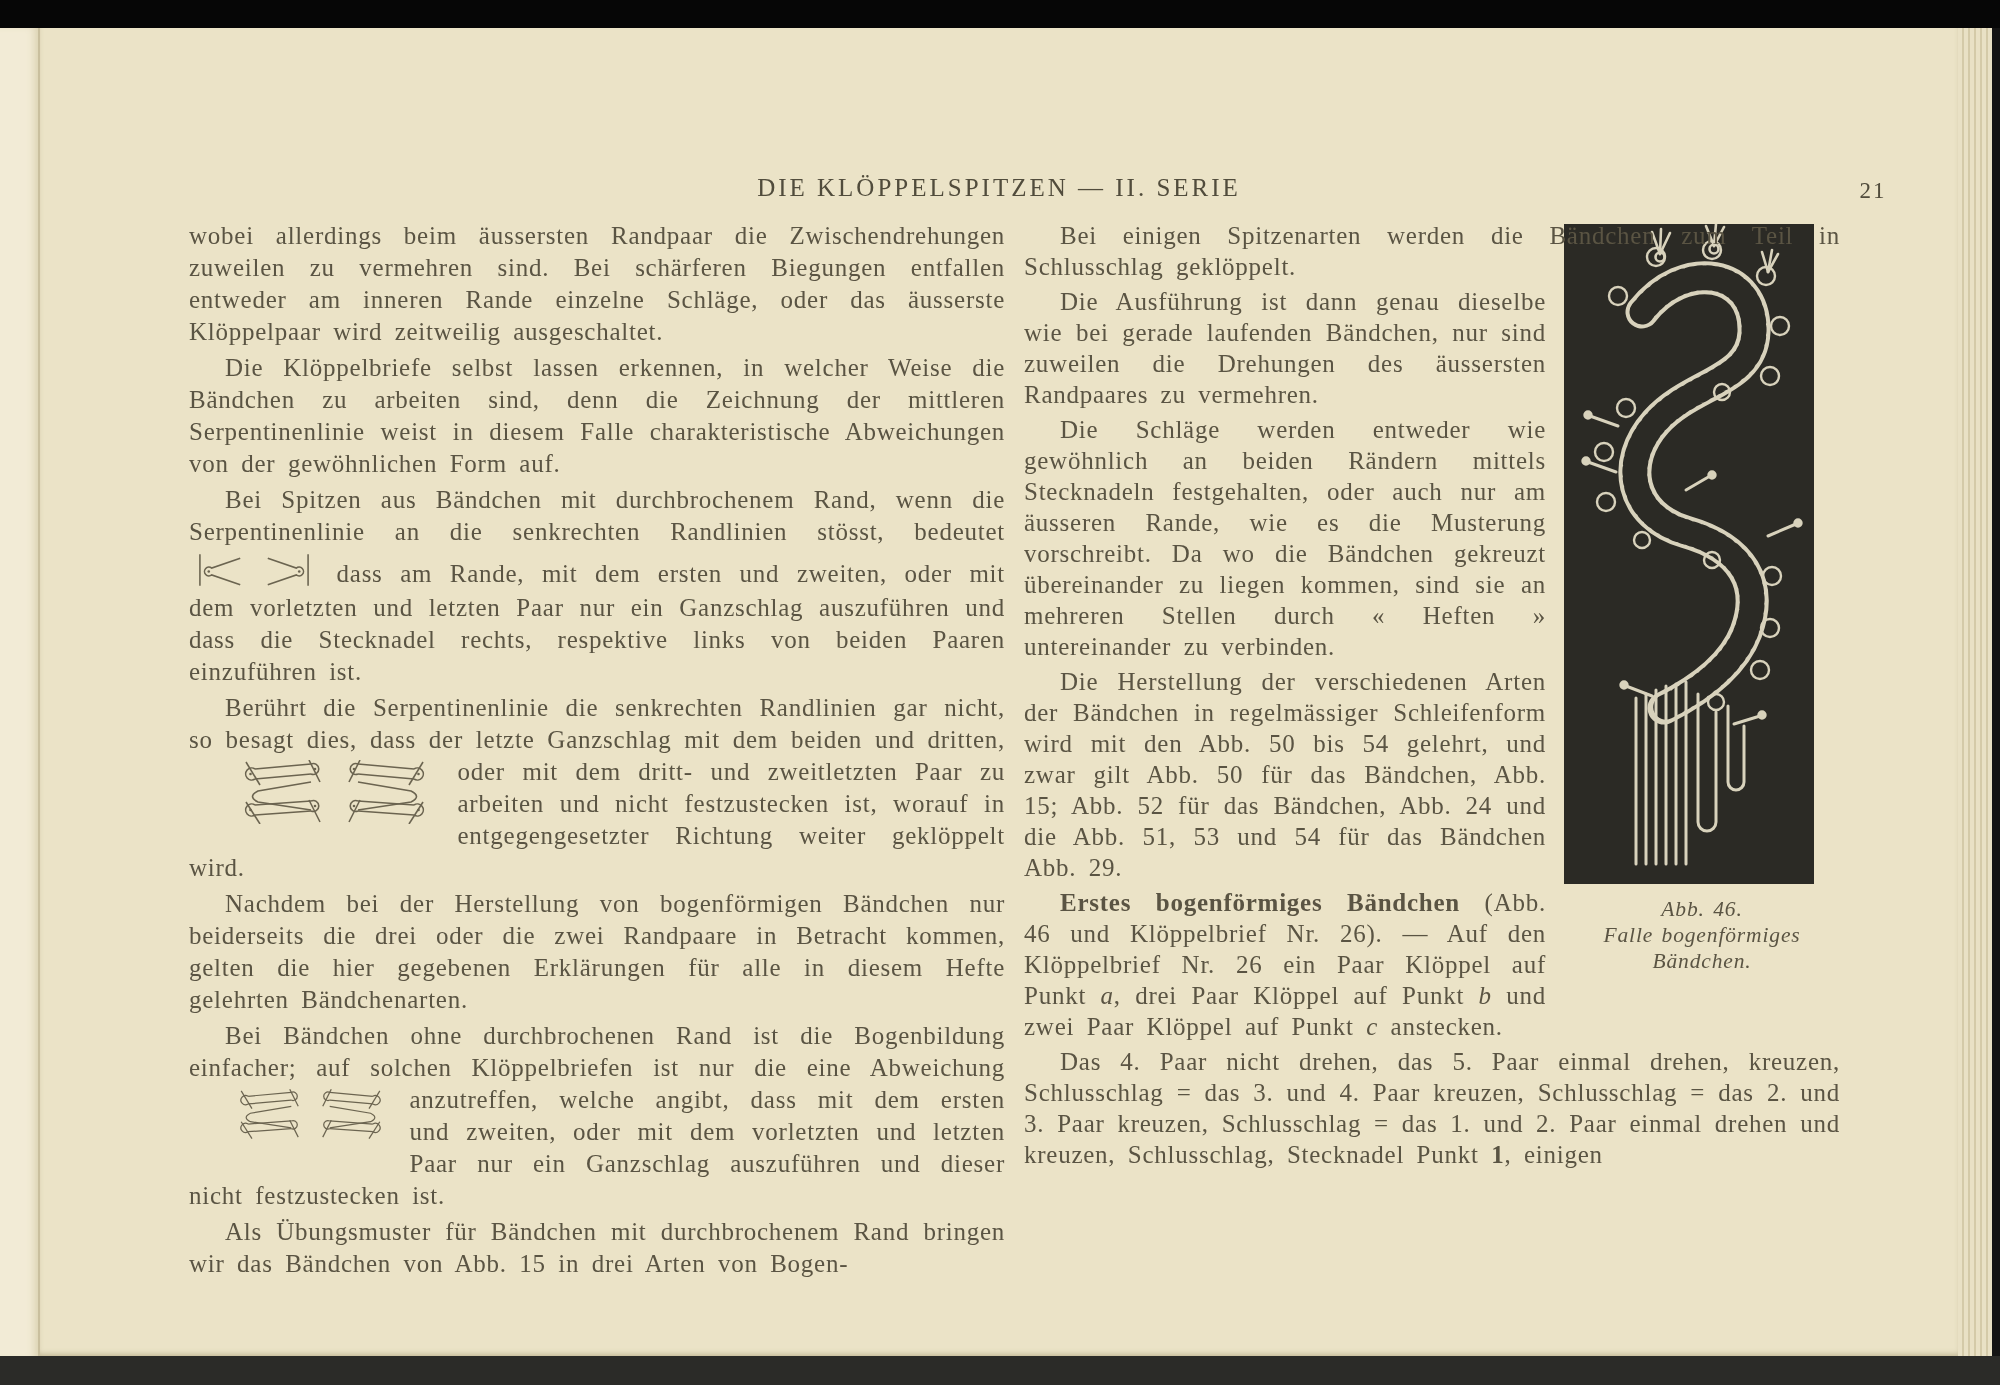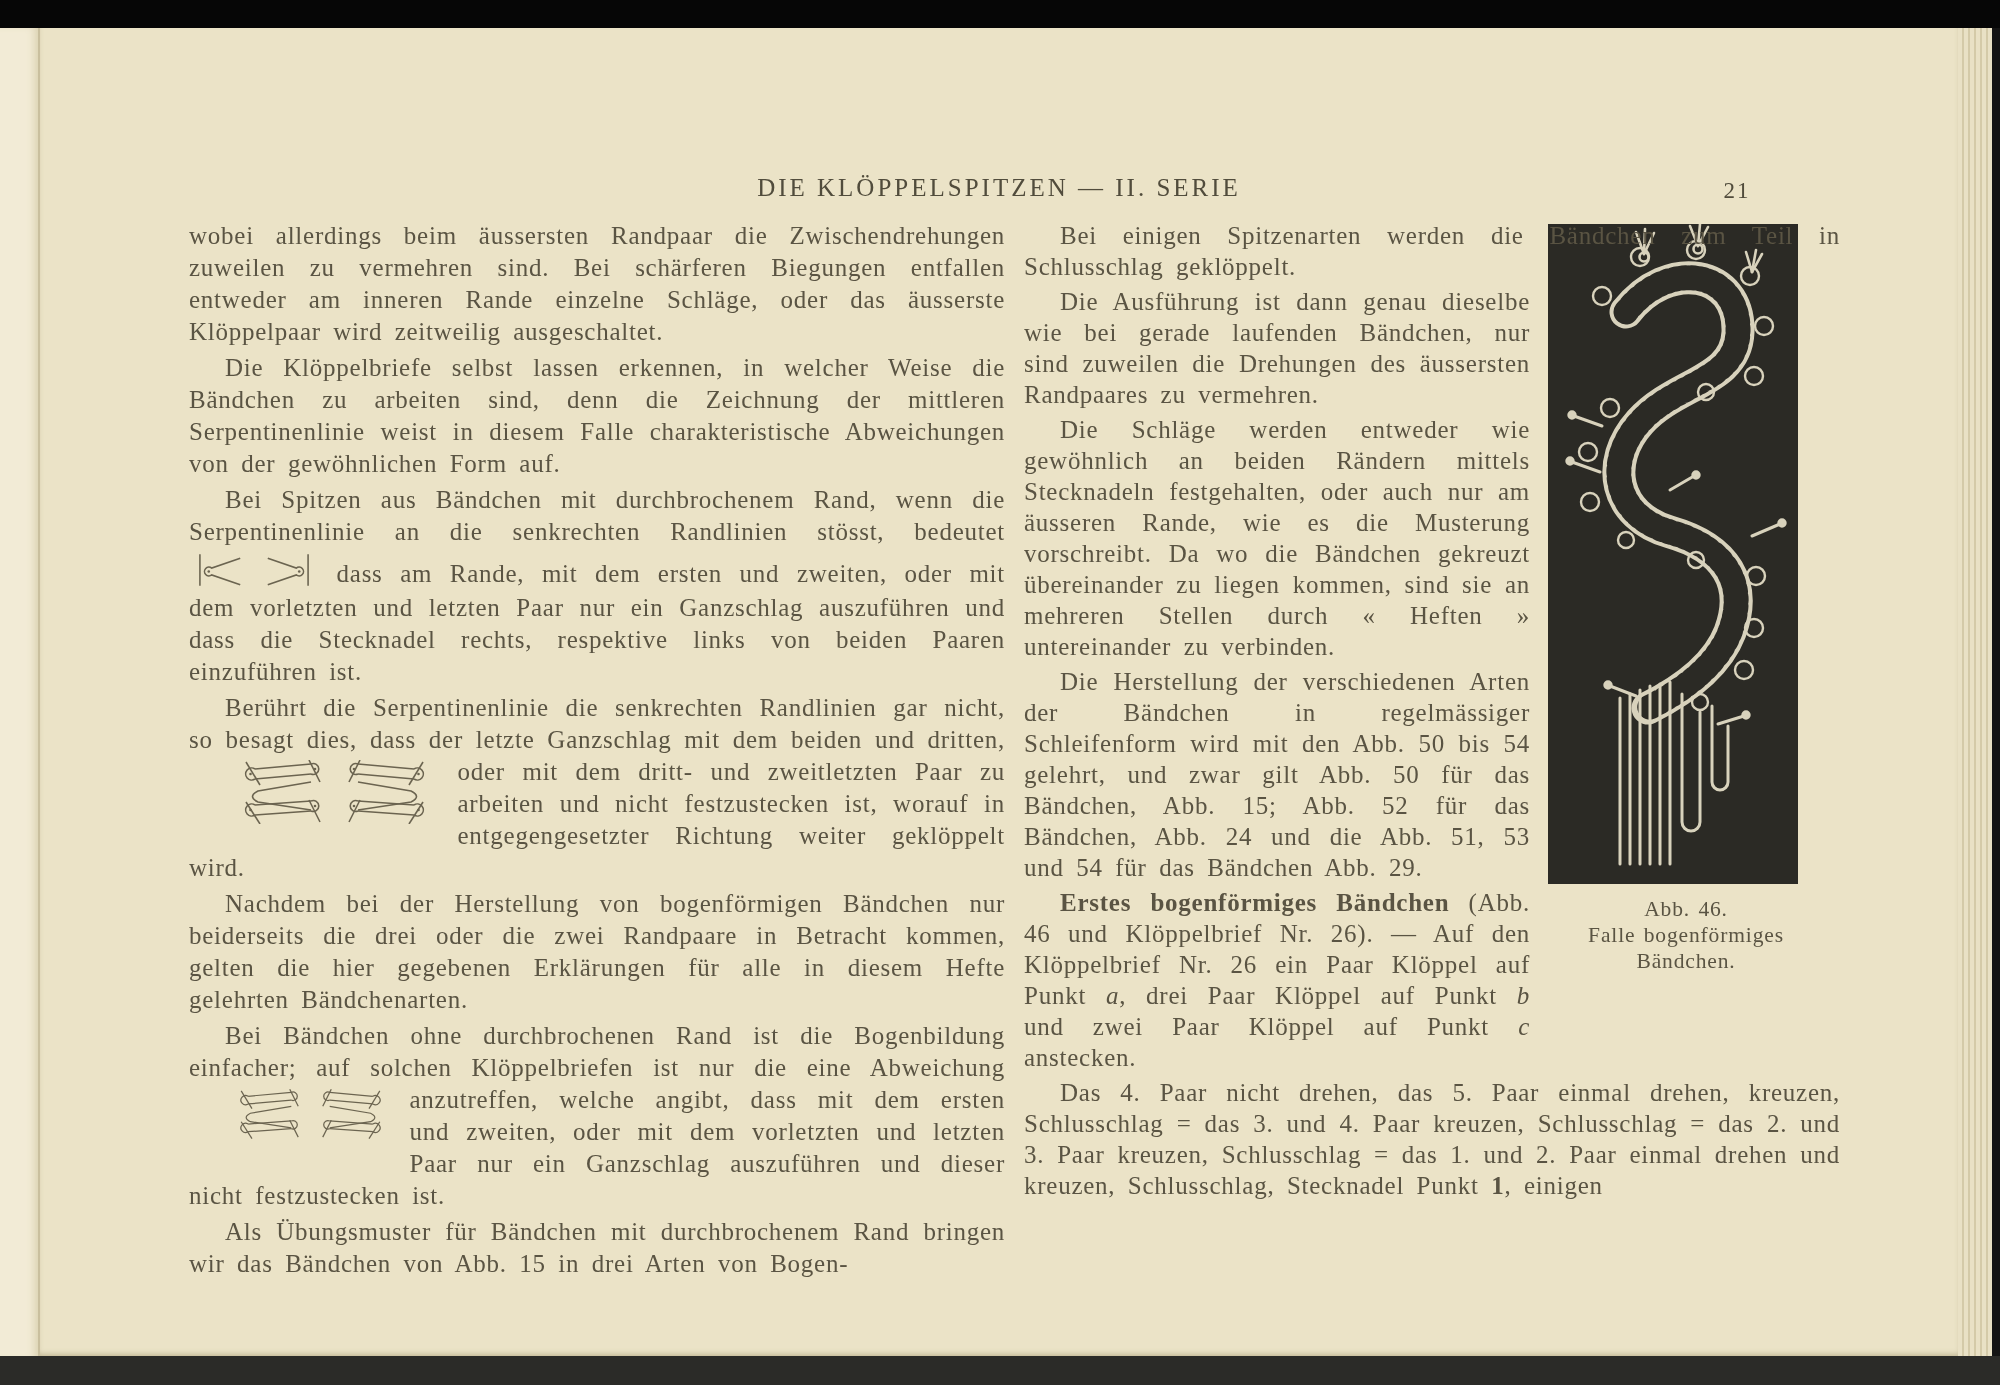--- a/index.html
+++ b/index.html
@@ -10,36 +10,36 @@
   .stack-left{position:absolute;left:0;top:28px;width:38px;height:1330px;background:#f2ebd6;
               border-right:2px solid #c9bf9e;box-shadow:inset -7px 0 9px -4px #d9d0af;}
   .page{position:absolute;left:40px;top:28px;width:1918px;height:1328px;background:#ebe3c7;
         box-shadow:inset 0 -4px 6px -3px #b9ae8a;}
   .stack-right{position:absolute;left:1958px;top:28px;width:34px;height:1328px;
                background:repeating-linear-gradient(90deg,#e9e1c5 0 4px,#d4caa8 4px 6px);}
   .stack-right-dark{position:absolute;left:1992px;top:28px;width:8px;height:1328px;background:#141414;}
 
   .header{position:absolute;left:0;top:146px;width:1918px;text-align:center;
           font-size:25px;letter-spacing:3px;color:#514c3c;}
-  .pagenum{position:absolute;left:1652px;top:150px;width:90px;text-align:center;
+  .pagenum{position:absolute;left:1788px;top:150px;width:90px;text-align:center;
            font-size:23px;letter-spacing:2px;color:#514c3c;}
 
   .col{position:absolute;top:192px;width:816px;font-size:25px;color:#5a5443;
        text-align:justify;letter-spacing:0.03em;word-spacing:0.22em;}
   .col-left{left:125px;line-height:32px;margin-left:24px;}
   .col-right{left:984px;line-height:31px;}
   .col p{margin:0 0 4px 0;}
   .ind{text-indent:36px;}
 
   .inline-diagram{display:inline-block;vertical-align:-10px;margin:0 6px;}
   .float-diagram{float:left;margin:4px 14px 2px 0;}
   svg.diagram{stroke:#6b6450;fill:none;stroke-width:1.6;}
   .mirror{transform:scaleX(-1);}
 
-  .figure-block{float:right;width:276px;margin:-62px 16px 64px 18px;text-indent:0;}
+  .figure-block{float:right;width:276px;margin:-62px 0 64px 18px;text-indent:0;font-style:italic;}
   .lace{display:block;width:250px;height:660px;background:#2b2a25;}
   .caption{margin-top:12px;text-align:center;font-size:21.5px;line-height:26px;
            color:#5a5443;letter-spacing:0.04em;word-spacing:0.1em;}
 </style>
 </head>
 <body>
 
 <div class="stage">
   <div class="bar-top"></div>
   <div class="stack-left"></div>

